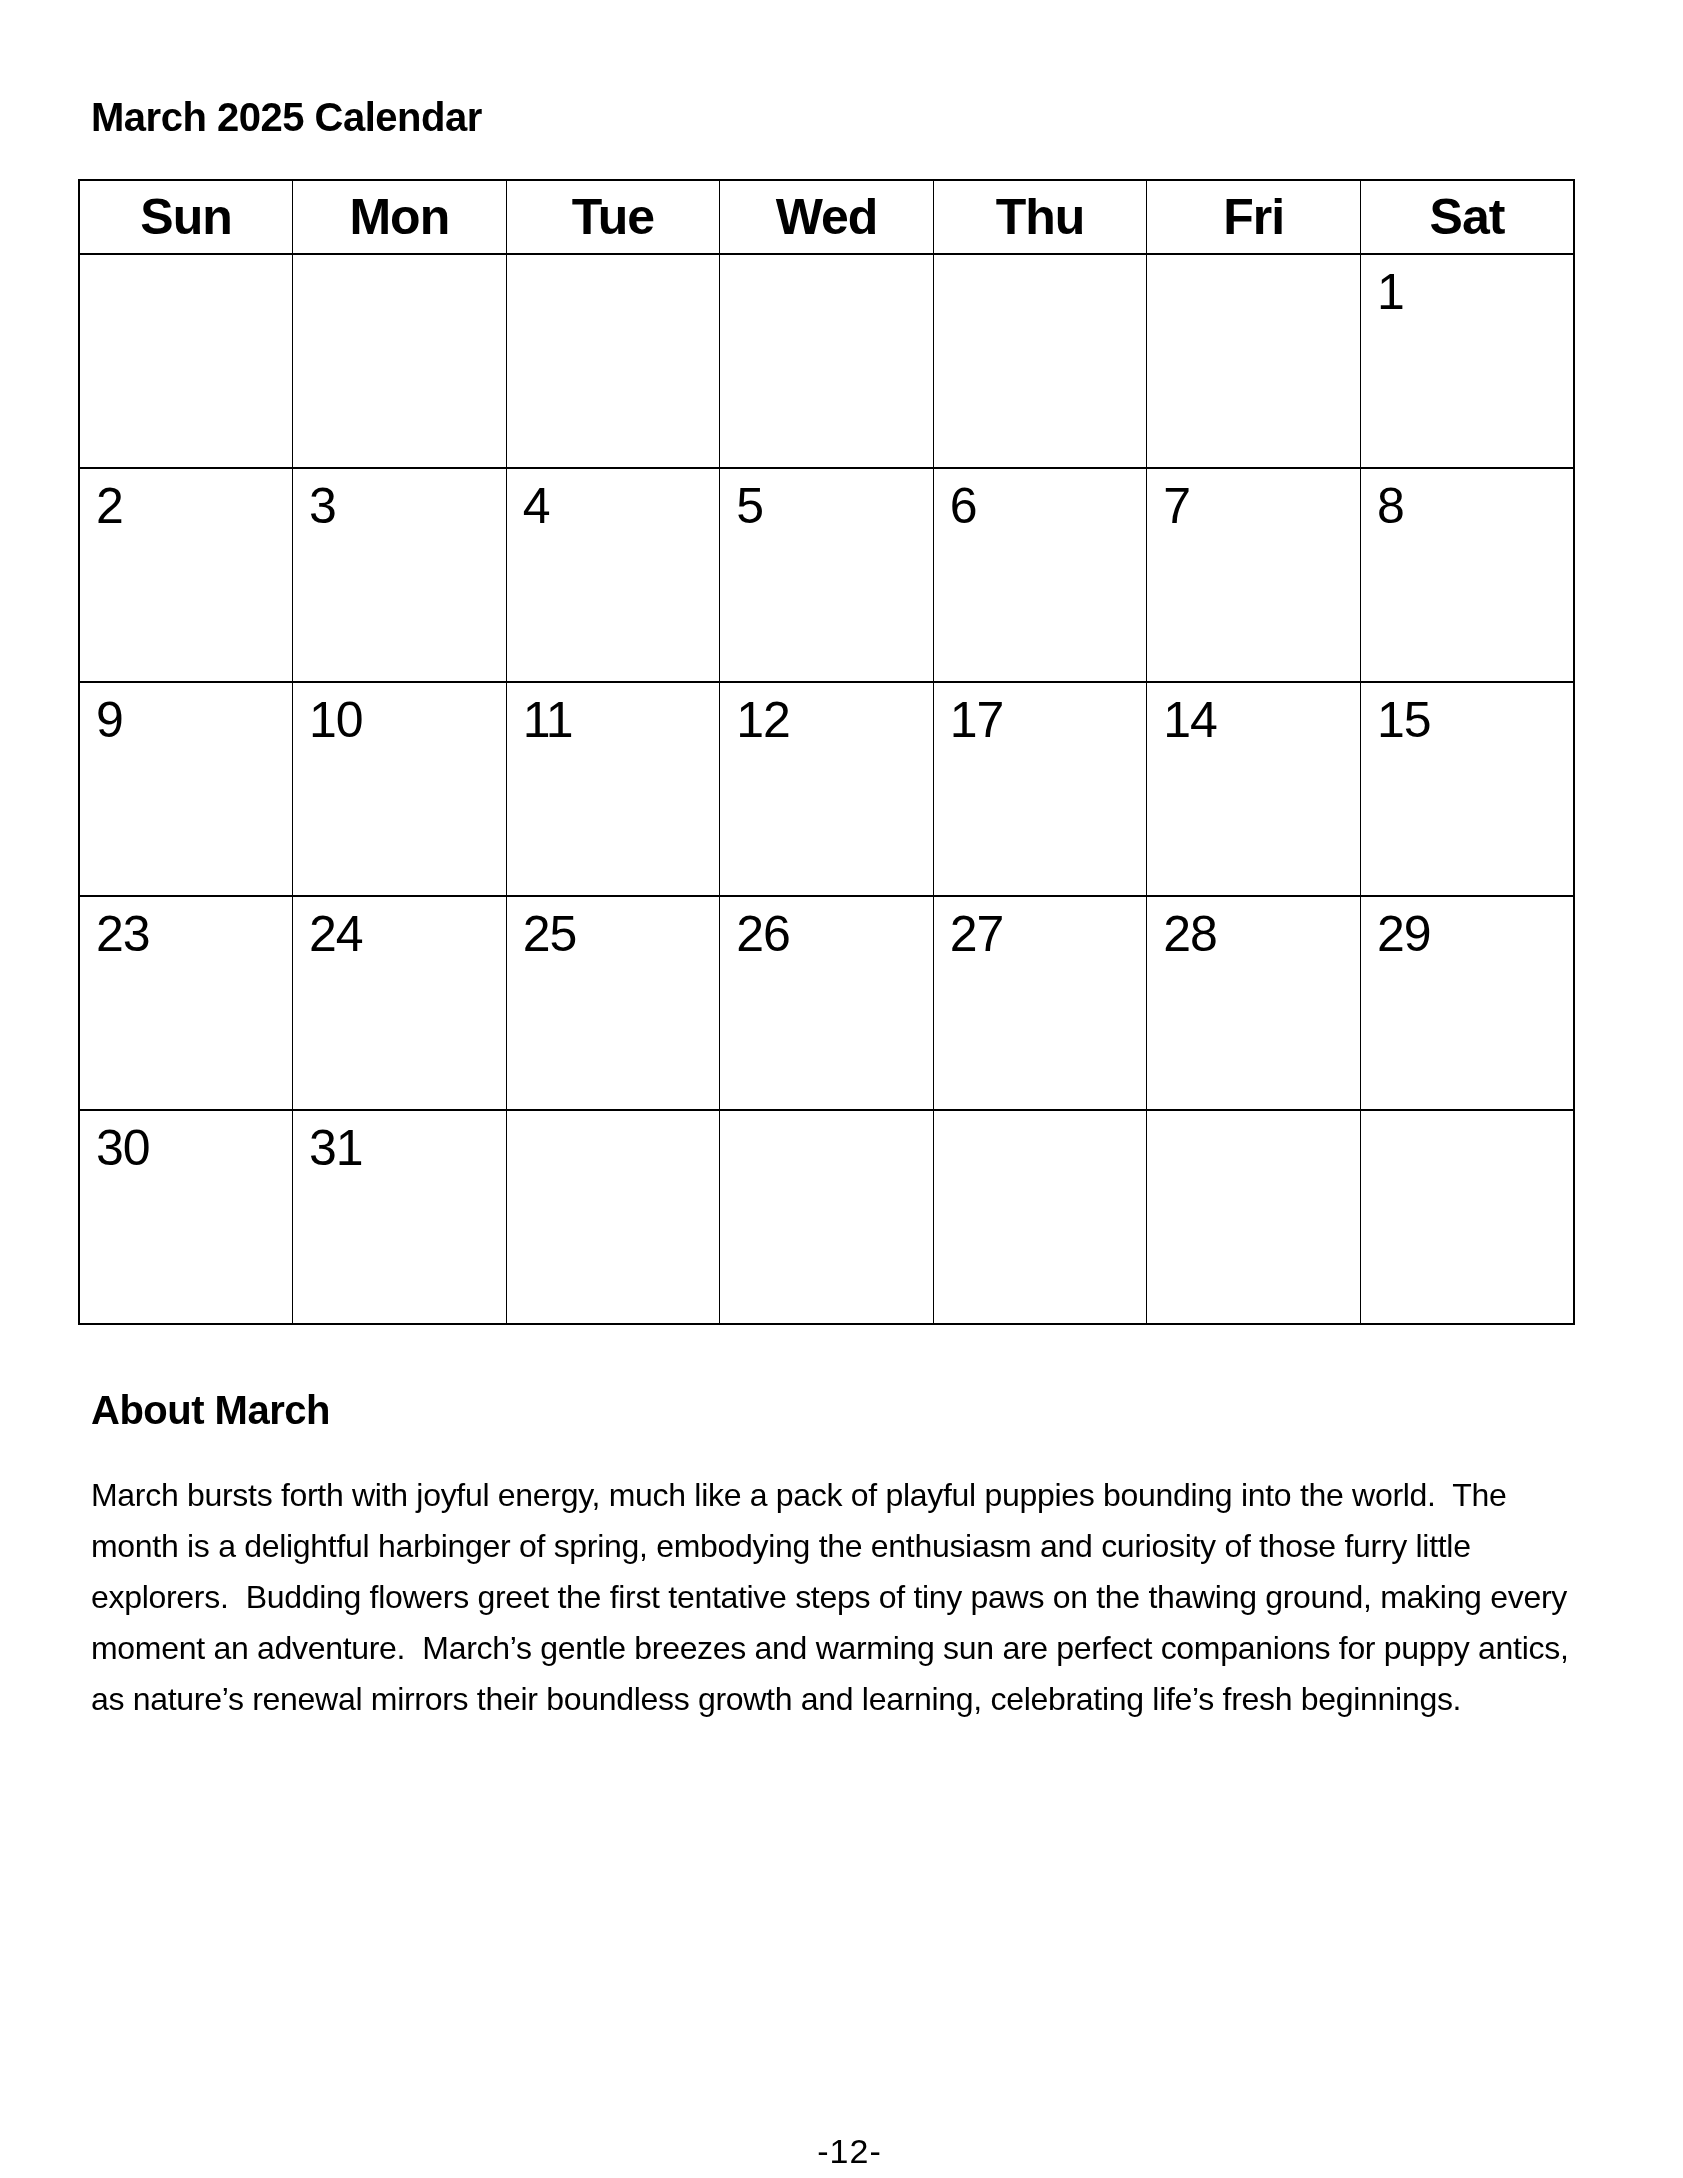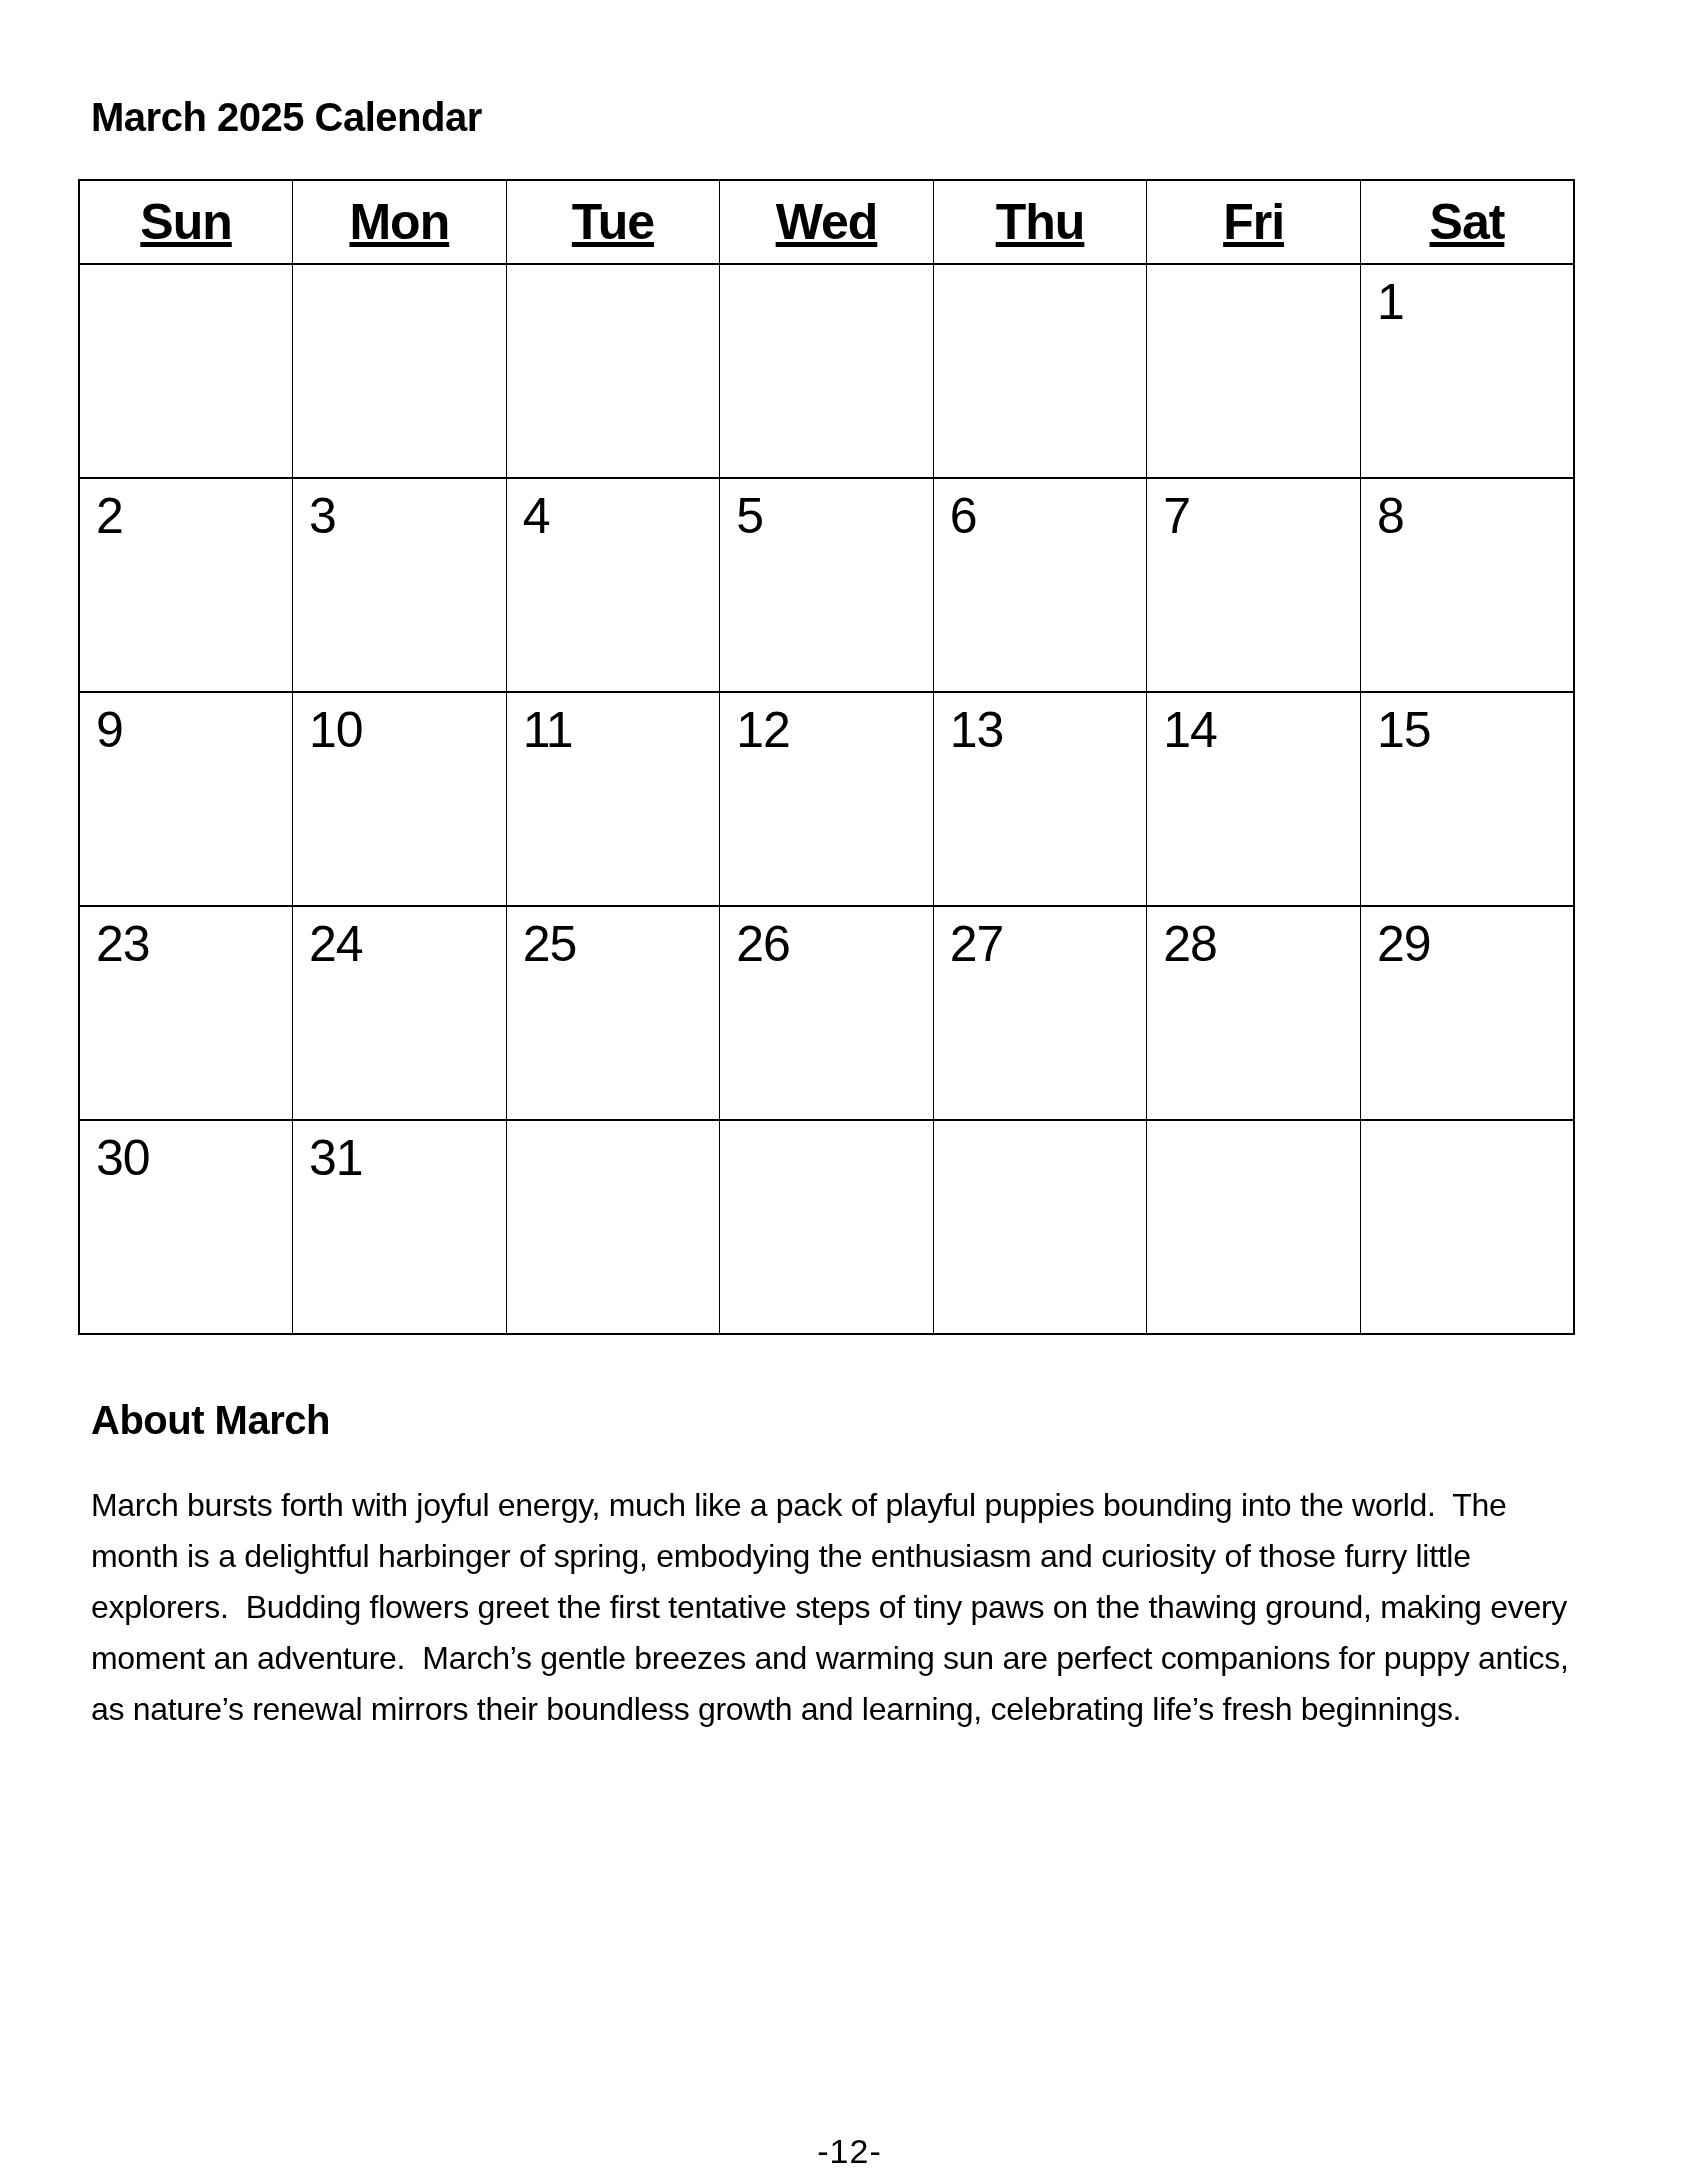--- a/index.html
+++ b/index.html
@@ -36,21 +36,21 @@
   table.calendar td {
     border-top: 2px solid #000000;
     border-bottom: 2px solid #000000;
     border-left: 1px solid #000000;
     border-right: 1px solid #000000;
   }
   table.calendar th:first-child,
   table.calendar td:first-child { border-left: 2px solid #000000; }
   table.calendar th:last-child,
   table.calendar td:last-child { border-right: 2px solid #000000; }
-  table.calendar thead tr { height: 84px; text-decoration: underline; }
+  table.calendar thead tr { height: 74px; }
   table.calendar th {
     font-size: 50px;
     font-weight: bold;
     text-align: center;
     vertical-align: middle;
     letter-spacing: -1px;
   }
   table.calendar tbody tr { height: 214px; }
   table.calendar td {
     vertical-align: top;
@@ -162,21 +162,21 @@
         <td>
             <span class="day-number">10</span>
           </td>
         <td>
             <span class="day-number">11</span>
           </td>
         <td>
             <span class="day-number">12</span>
           </td>
         <td>
-            <span class="day-number">13</span>
+            <span class="day-number">17</span>
           </td>
         <td>
             <span class="day-number">14</span>
           </td>
         <td>
             <span class="day-number">15</span>
           </td>
       </tr>
       <tr>
         <td>

